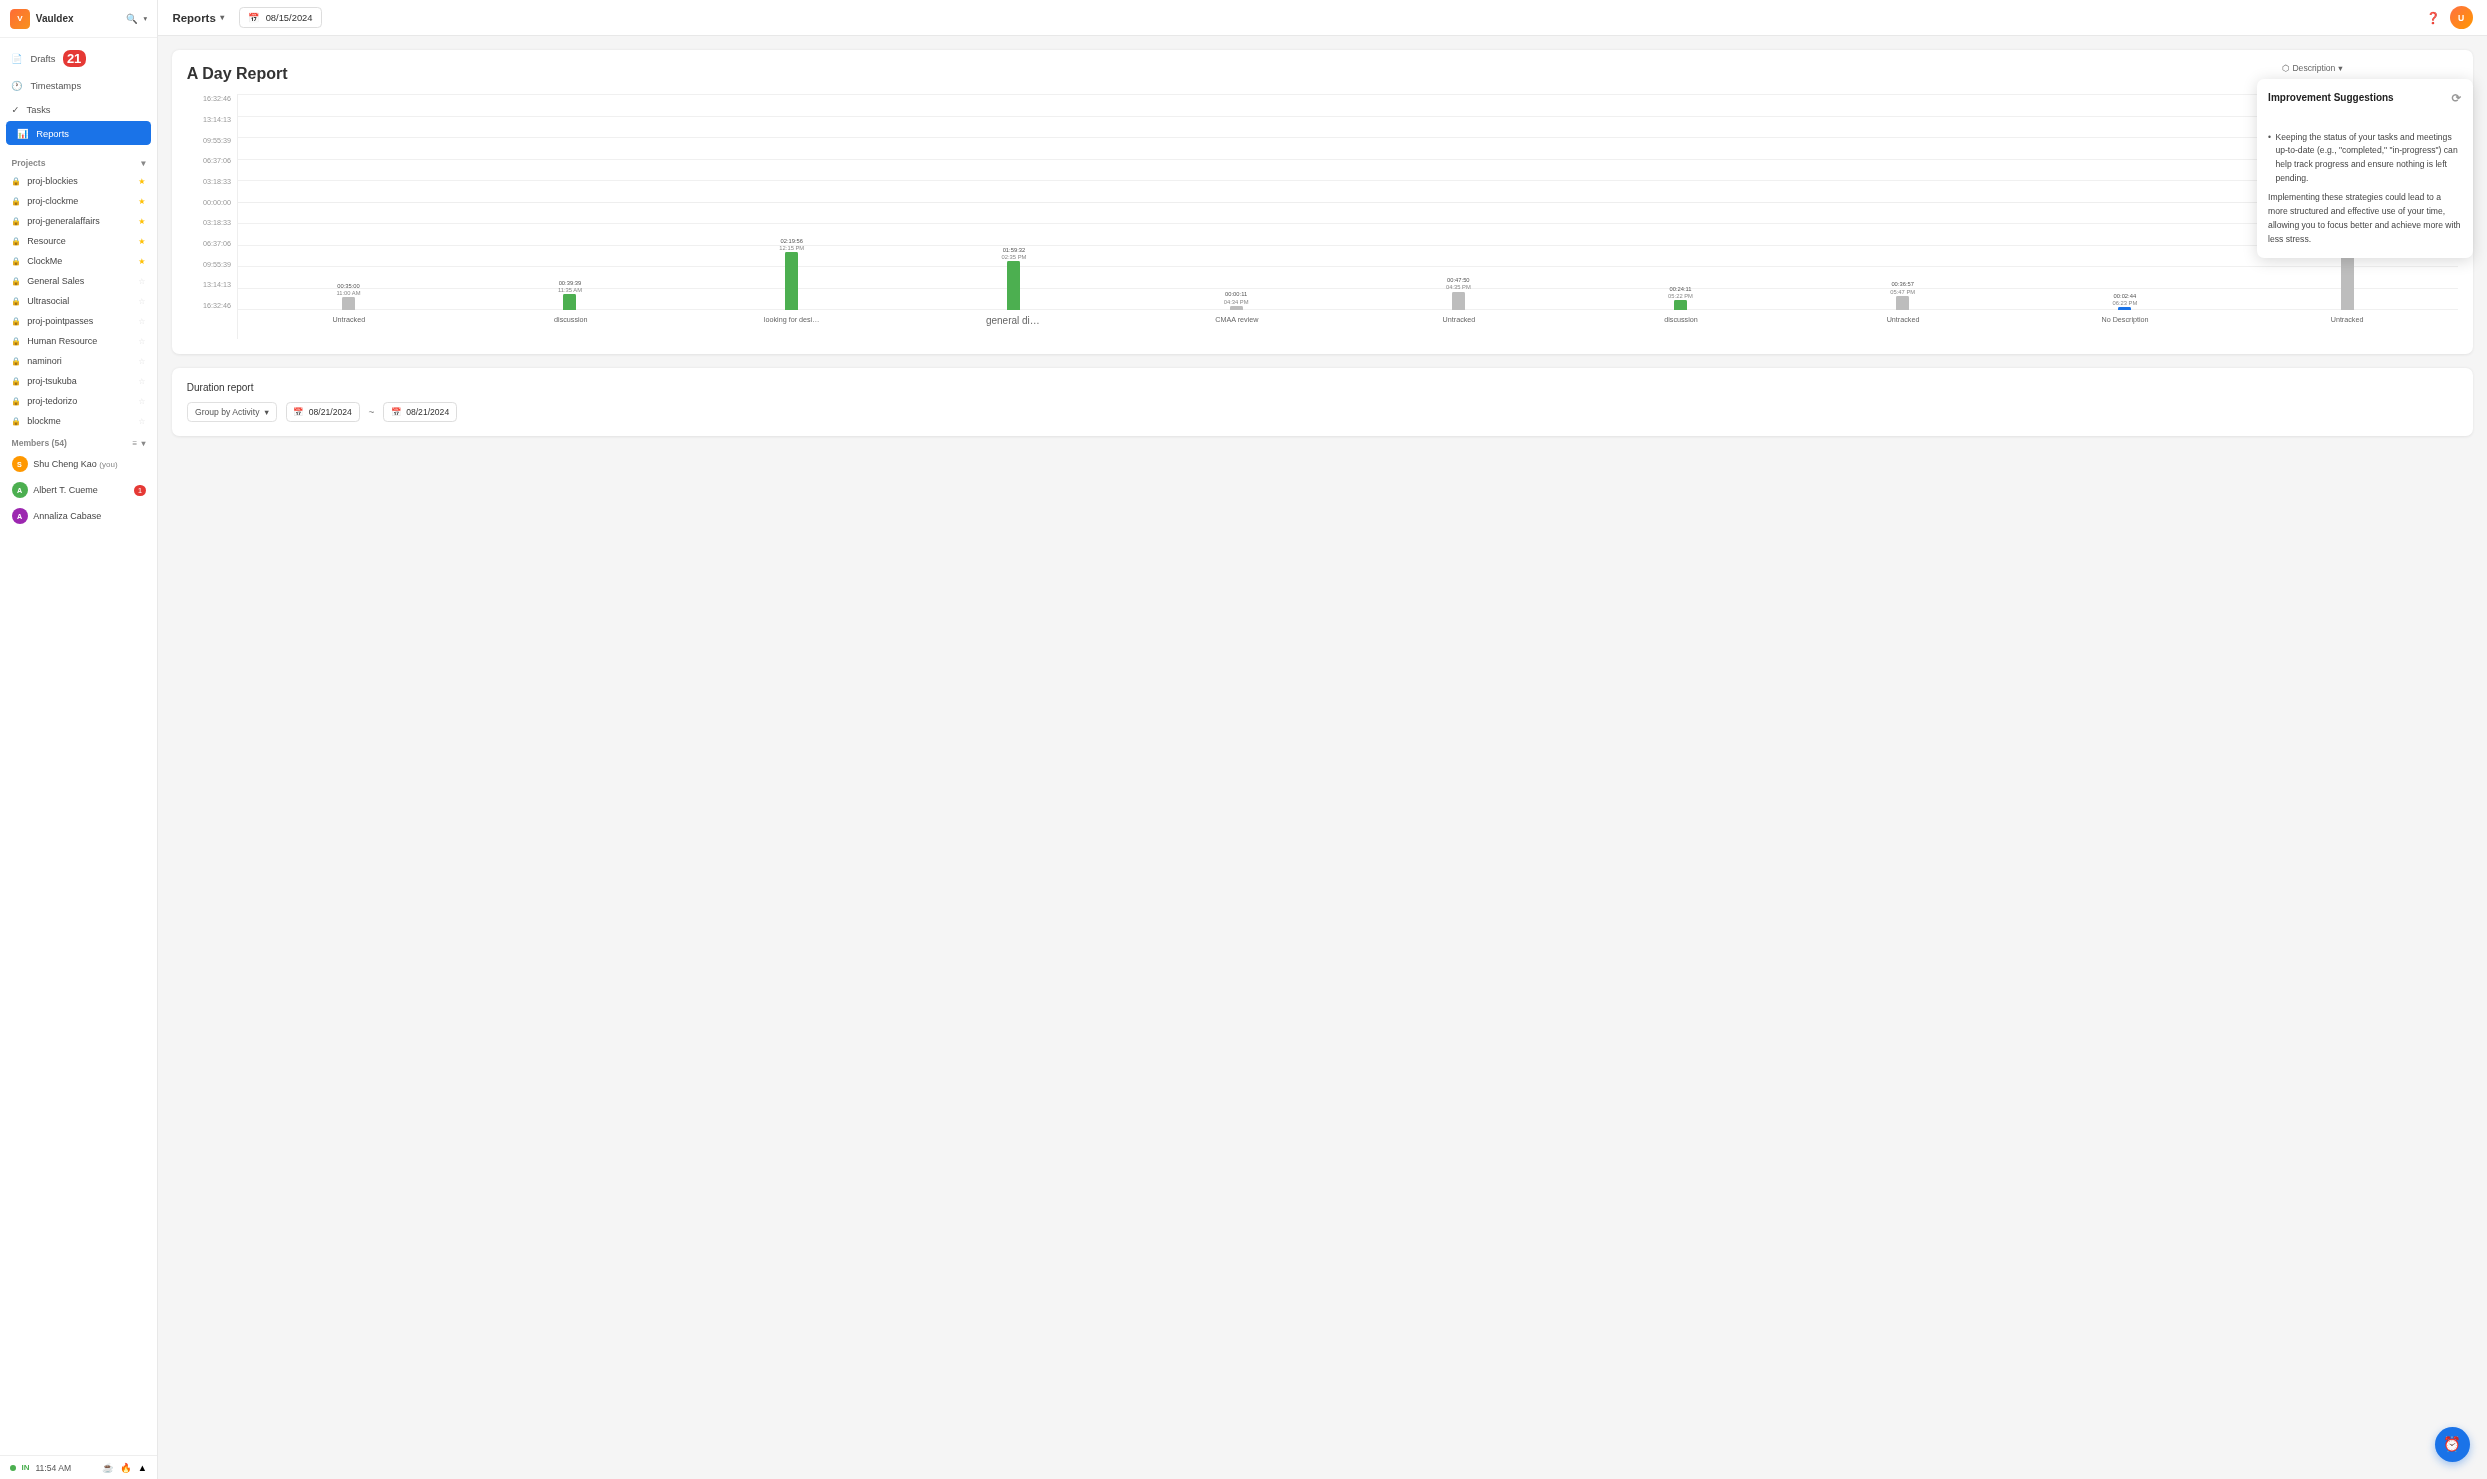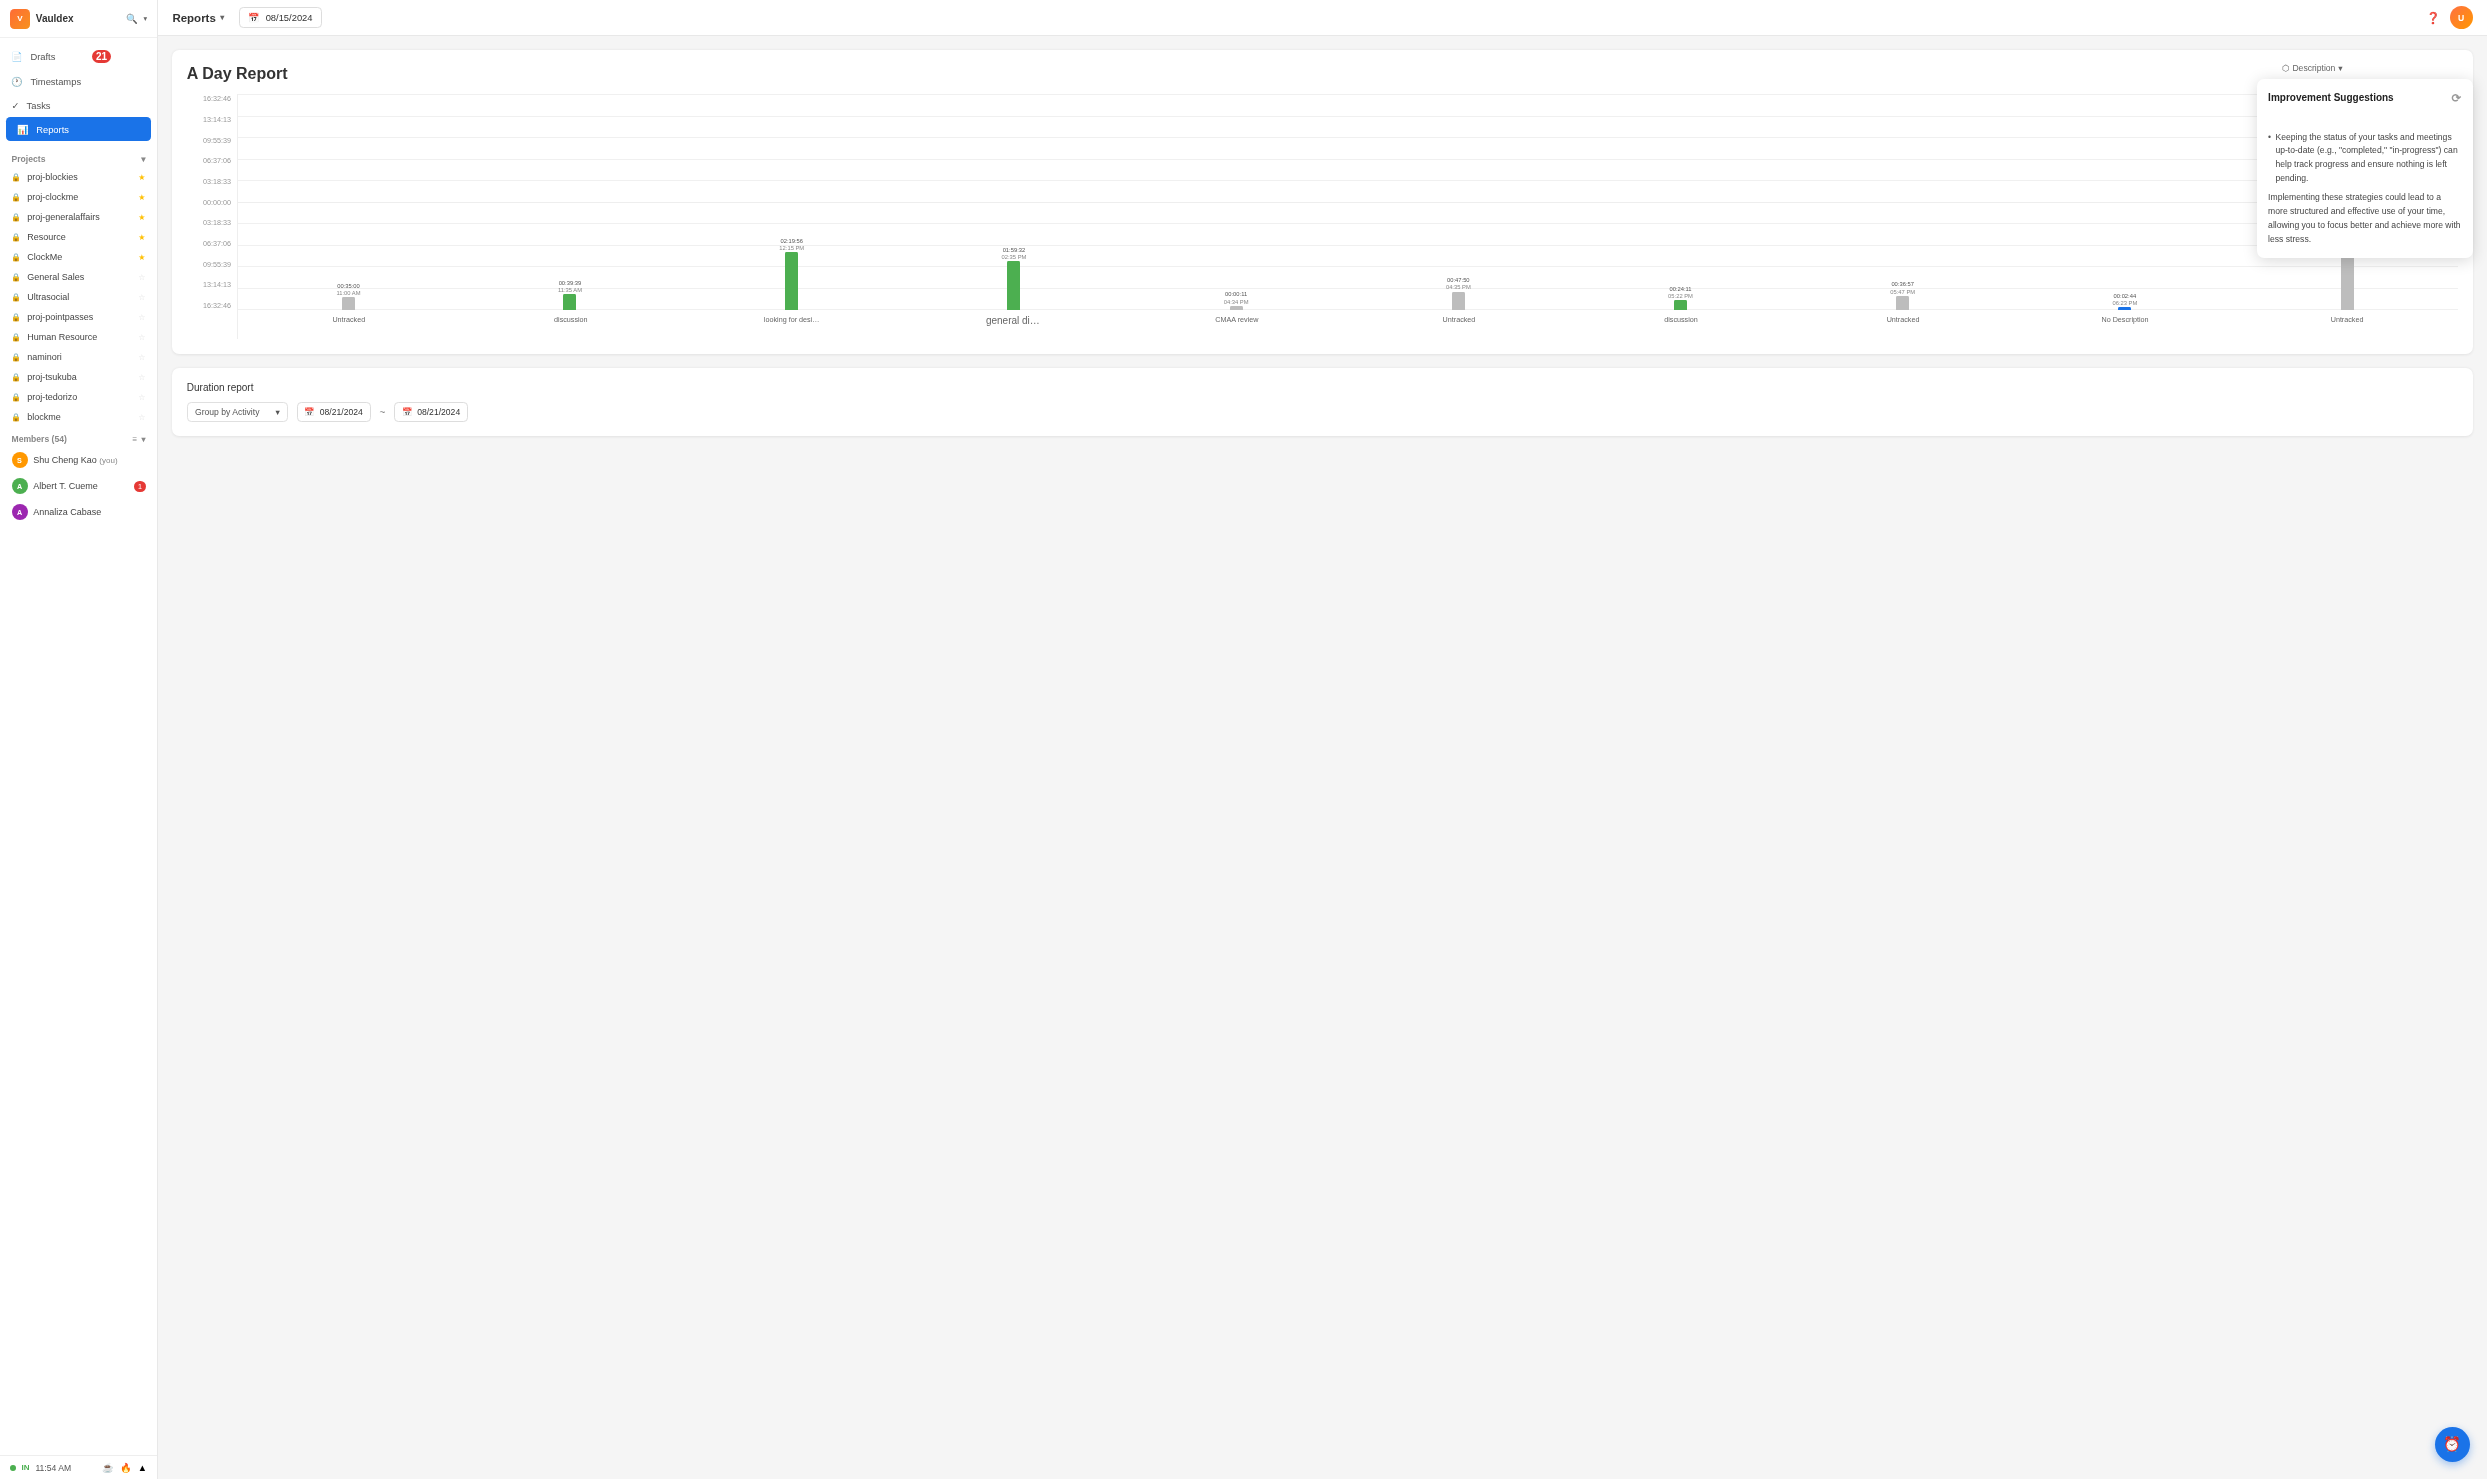--- a/index.html
+++ b/index.html
@@ -35,21 +35,21 @@
     .sidebar-nav-item {
       display: flex; align-items: center; gap: 7.2px;
       padding: 6.5px 11.5px;
       cursor: pointer;
       color: #555;
       font-size: 9.4px;
     }
     .sidebar-nav-item.active { background: #1a73e8; color: white; border-radius: 4.3px; margin: 0 5.8px; }
     .sidebar-nav-item .badge {
       background: #e53935; color: white; border-radius: 7.2px;
-      font-size: 10px; padding: 0.7px 4.3px; font-weight: 600; margin-left: 29px;
+      font-size: 13px; padding: 0.7px 4.3px; font-weight: 600;
     }
 
     .sidebar-section-header {
       display: flex; align-items: center; justify-content: space-between;
       padding: 7.2px 11.5px 2.9px;
       font-size: 8.6px; font-weight: 600; color: #888;
     }
 
     .sidebar-project-item {
       display: flex; align-items: center; gap: 5.8px;
@@ -144,21 +144,21 @@
     .improvement-bullet::before { content: '•'; color: #555; flex-shrink: 0; }
 
     
     .duration-card {
       background: white; border-radius: 7.2px; padding: 14.4px;
       box-shadow: 0 0.7px 2.9px rgba(0,0,0,0.08);
     }
     .duration-card-title { font-size: 10px; font-weight: 400; color: #333; margin-bottom: 9px; }
     .duration-controls { display: flex; align-items: center; gap: 8.6px; flex-wrap: wrap; }
     .group-by-btn {
-      display: flex; align-items: center; gap: 16px;
+      display: flex; align-items: center; gap: 5px;
       font-size: 8.6px; color: #555; cursor: pointer;
       border: 0.7px solid #e0e0e0; border-radius: 4.3px; padding: 3.6px 7.2px;
       background: white;
     }
     .date-picker {
       display: flex; align-items: center; gap: 4.3px;
       border: 0.7px solid #ddd; border-radius: 4.3px; padding: 3.6px 7.2px;
       font-size: 8.6px; color: #333; cursor: pointer; background: white;
     }
     .date-separator { color: #888; font-size: 10px; }

